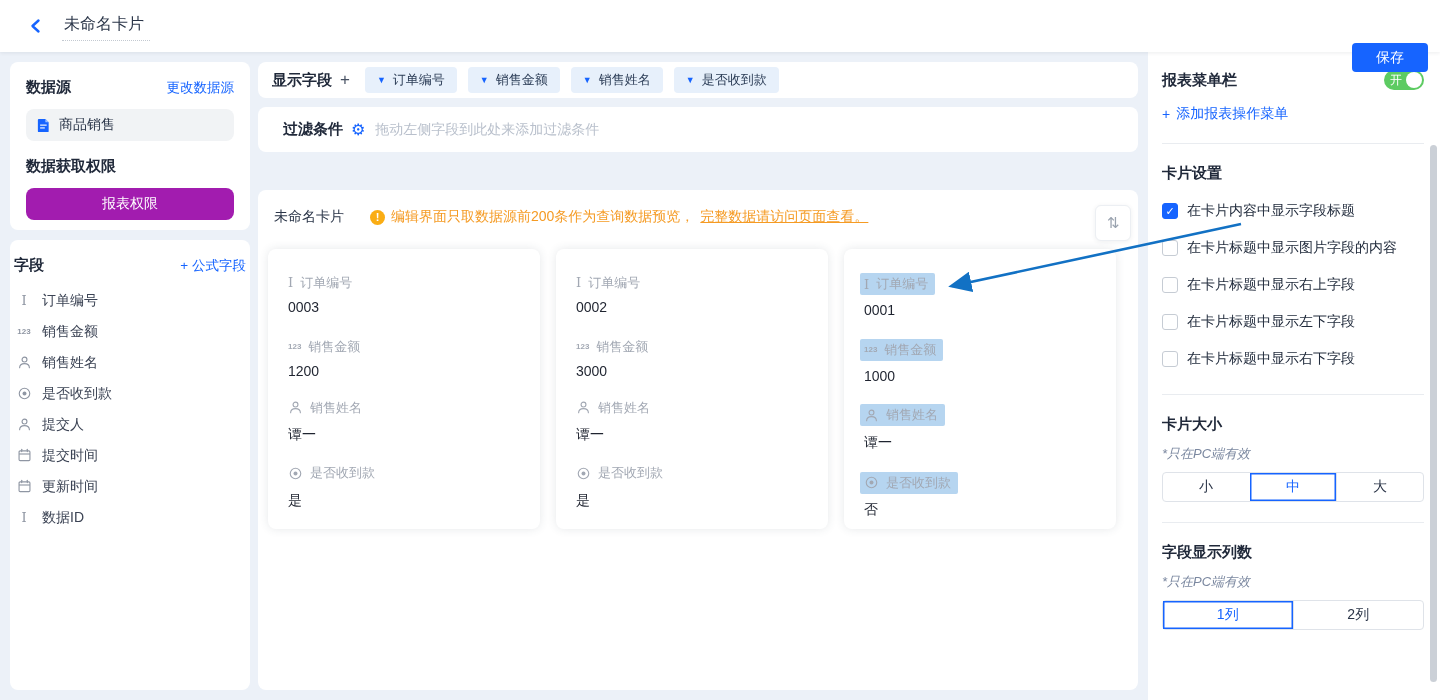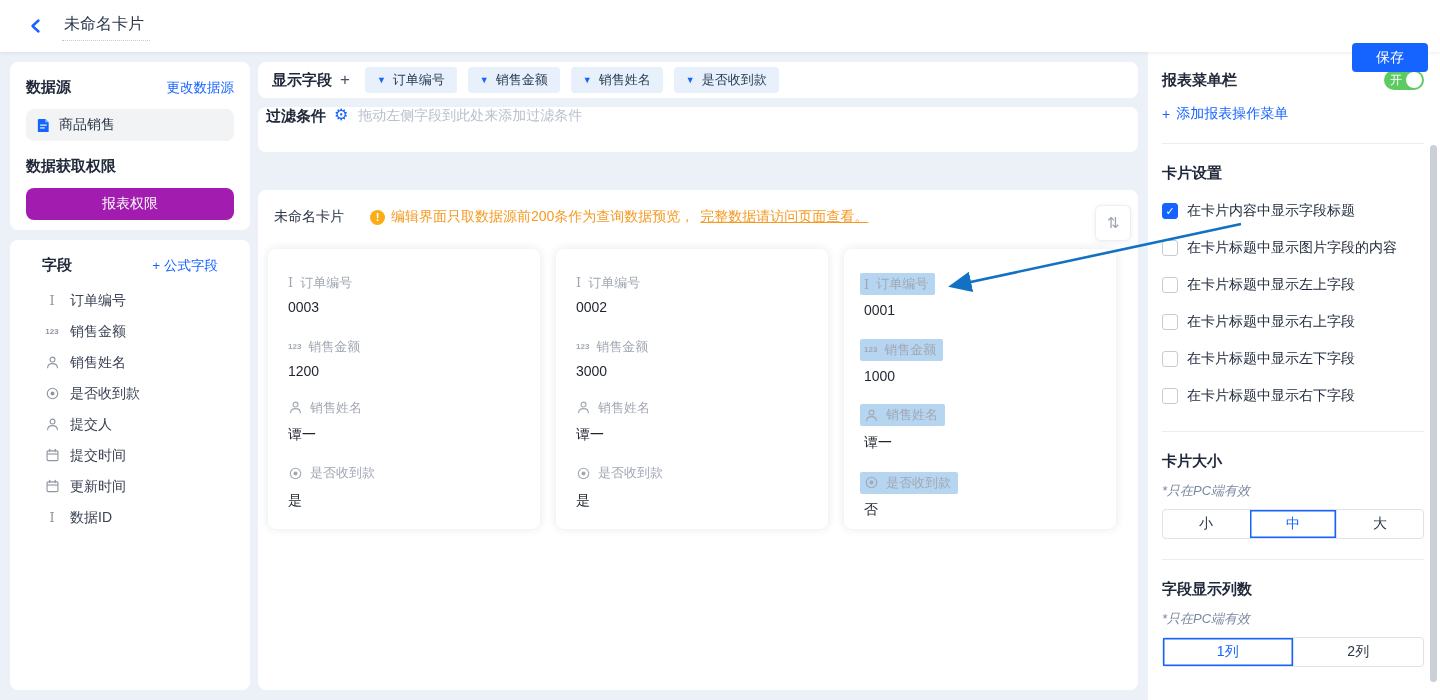--- a/index.html
+++ b/index.html
@@ -21,40 +21,40 @@
   .p-datasource { left:10px; top:62px; width:240px; height:168px; padding:16px 16px; }
   .row-between { display:flex; align-items:center; justify-content:space-between; }
   .sec-title { font-size:15px; font-weight:bold; color:#20293a; }
   .link { color:#1664ff; font-size:13.5px; cursor:pointer; }
   .ds-item { margin-top:12px; height:32px; background:#f1f3f5; border-radius:8px; display:flex; align-items:center;
              padding:0 10px; gap:8px; font-size:14px; color:#2a3548; cursor:pointer; }
   .perm-title { margin-top:16px; font-size:15px; font-weight:bold; color:#20293a; }
   .perm-btn { margin-top:12px; width:100%; height:32px; background:#a21caf; color:#fff; border:none; border-radius:8px;
               font-size:14px; cursor:pointer; font-family:inherit; }
 
-  .p-fields { left:10px; top:240px; width:240px; height:450px; padding:16px 32px; }
+  .p-fields { left:10px; top:240px; width:240px; height:450px; padding:16px 4px; }
   .field-list { margin-top:10px; }
   .field-row { display:flex; align-items:center; gap:8px; height:31px; font-size:14px; color:#3b4354; cursor:grab; }
   .field-row .ig-wrap { width:20px; display:flex; justify-content:center; color:#8f96a3; }
 
   
   .ig-text { font-family:"DejaVu Serif","Liberation Serif",serif; font-size:13px; line-height:1; color:inherit; }
   .ig-num { font-size:8px; letter-spacing:0; line-height:1; color:inherit; font-weight:bold; }
   .ig-svg { width:15px; height:15px; display:block; }
 
   
   .p-display { left:258px; top:62px; width:880px; height:36px; display:flex; align-items:center; padding:0 14px; }
   .bar-label { font-size:15px; font-weight:bold; color:#20293a; }
   .add-plus { font-size:17px; color:#465062; margin-left:8px; cursor:pointer; }
   .chip-list { display:flex; gap:11px; margin-left:15px; }
   .chip { height:26px; background:#e7f0fb; border-radius:4px; display:inline-flex; align-items:center; gap:7px;
           padding:0 12px; font-size:13px; color:#2a3b55; cursor:pointer; }
   .chip .tri { color:#1664ff; font-size:9px; }
 
-  .p-filter { left:258px; top:107px; width:880px; height:45px; display:flex; align-items:flex-start; padding:0 8px; }
+  .p-filter { left:258px; top:107px; width:880px; height:45px; display:flex; align-items:center; padding:0 25px; }
   .gear { color:#1664ff; font-size:16px; margin-left:8px; cursor:pointer; line-height:1; }
   .filter-ph { margin-left:10px; font-size:14px; color:#b9c0cc; }
 
   
   .p-preview { left:258px; top:190px; width:880px; height:500px; }
   .pv-header { display:flex; align-items:center; padding:18px 16px 0 16px; }
   .pv-title { font-size:14px; color:#2a3548; font-weight:500; }
   .warn { display:flex; align-items:center; margin-left:26px; gap:6px; }
   .warn-ic { width:15px; height:15px; border-radius:50%; background:#faad14; color:#fff; font-size:11px; font-weight:bold;
              display:flex; align-items:center; justify-content:center; line-height:1; }
@@ -361,24 +361,20 @@
       <div class="cb-row">
         <span class="cb-box checked">✓</span>
         <span class="cb-label">在卡片内容中显示字段标题</span>
       </div>
       <div class="cb-row">
         <span class="cb-box"></span>
         <span class="cb-label">在卡片标题中显示图片字段的内容</span>
       </div>
       <div class="cb-row">
         <span class="cb-box"></span>
-        <span class="cb-label">在卡片标题中显示左上字段</span>
-      </div>
-      <div class="cb-row">
-        <span class="cb-box"></span>
         <span class="cb-label">在卡片标题中显示右上字段</span>
       </div>
       <div class="cb-row">
         <span class="cb-box"></span>
         <span class="cb-label">在卡片标题中显示左下字段</span>
       </div>
       <div class="cb-row">
         <span class="cb-box"></span>
         <span class="cb-label">在卡片标题中显示右下字段</span>
       </div>

